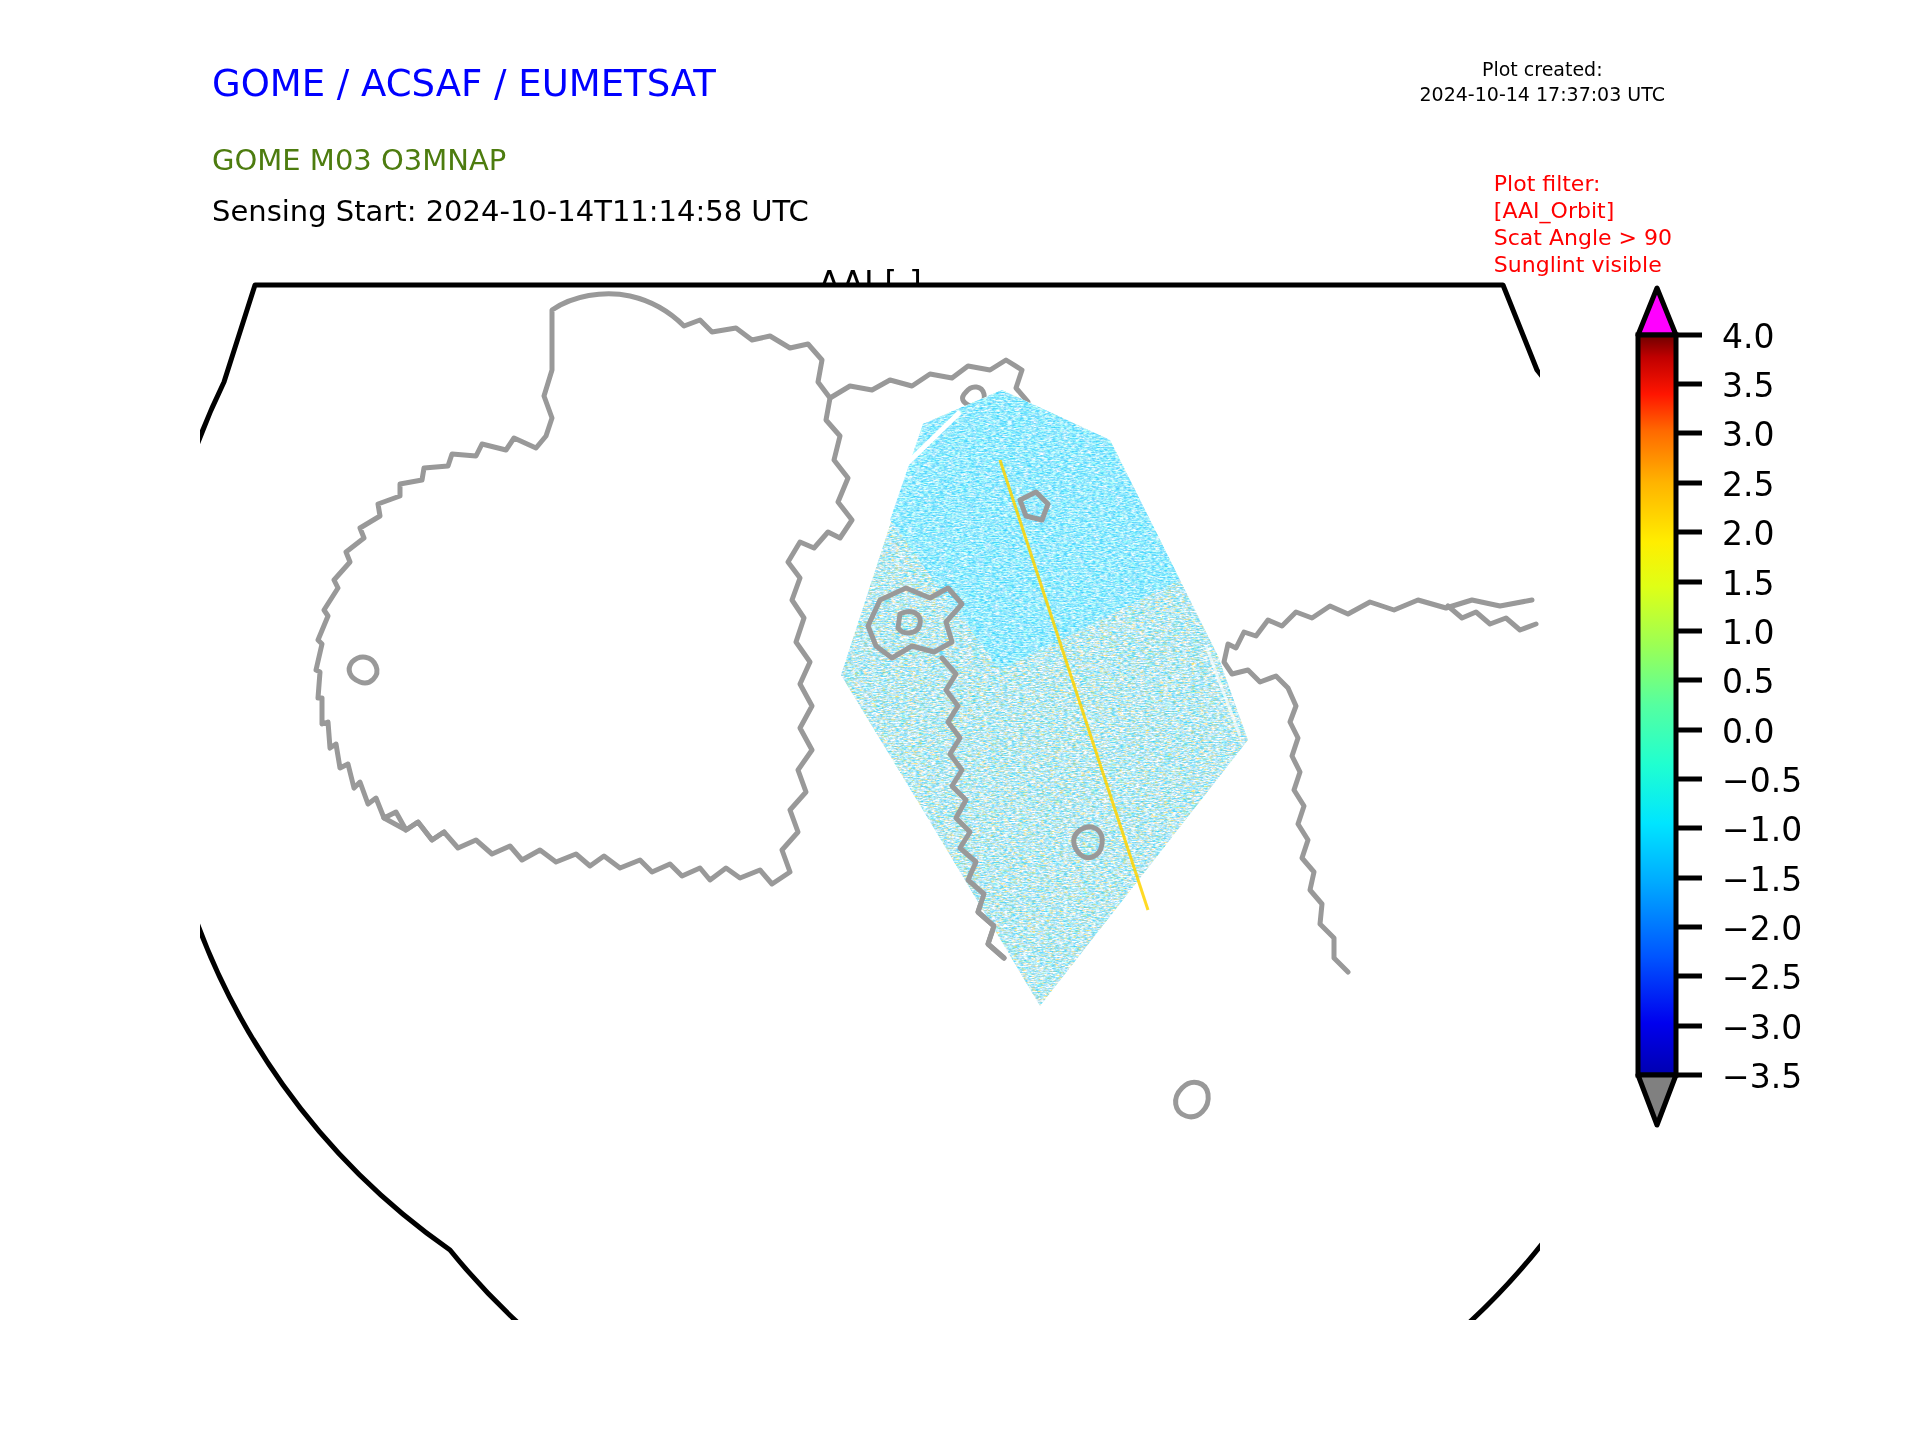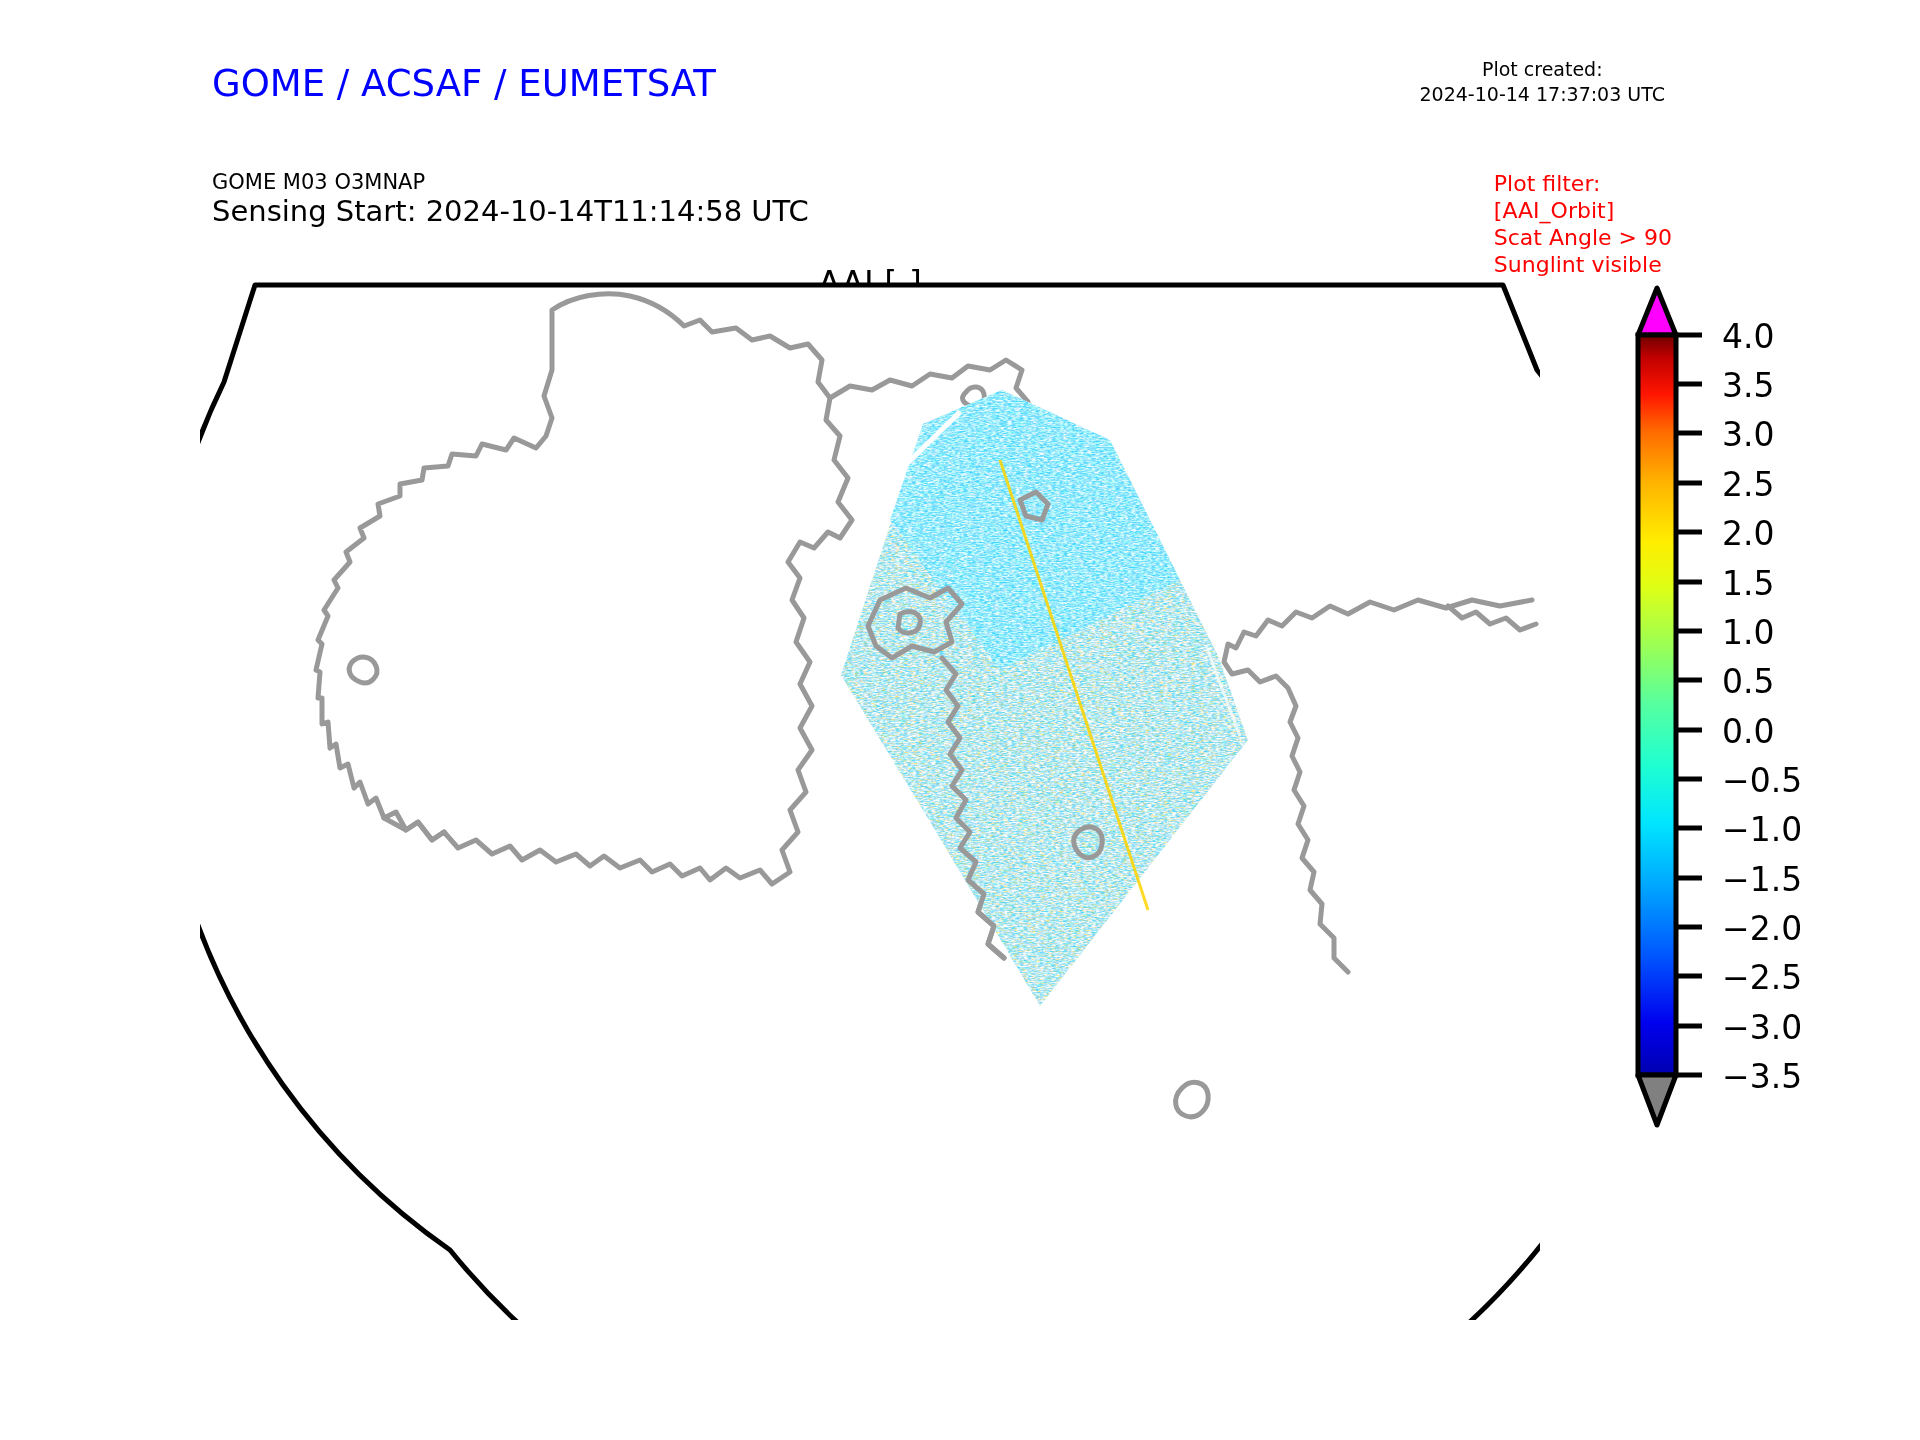--- a/index.html
+++ b/index.html
@@ -24,24 +24,23 @@
     font-size: 37px;
     color: #0000ff;
     white-space: nowrap;
     letter-spacing: 0px;
   }
 
   #product-name {
     position: absolute;
     left: 212px;
     top: 143px;
-    font-size: 21px;
-    color: #000000;
-    white-space: nowrap;
-    margin-top: 27px;
+    font-size: 29px;
+    color: #4d7c0f;
+    white-space: nowrap;
   }
 
   #sensing-start {
     position: absolute;
     left: 212px;
     top: 188px;
     font-size: 29px;
     color: #000000;
     white-space: nowrap;
     margin-top: 6px;

